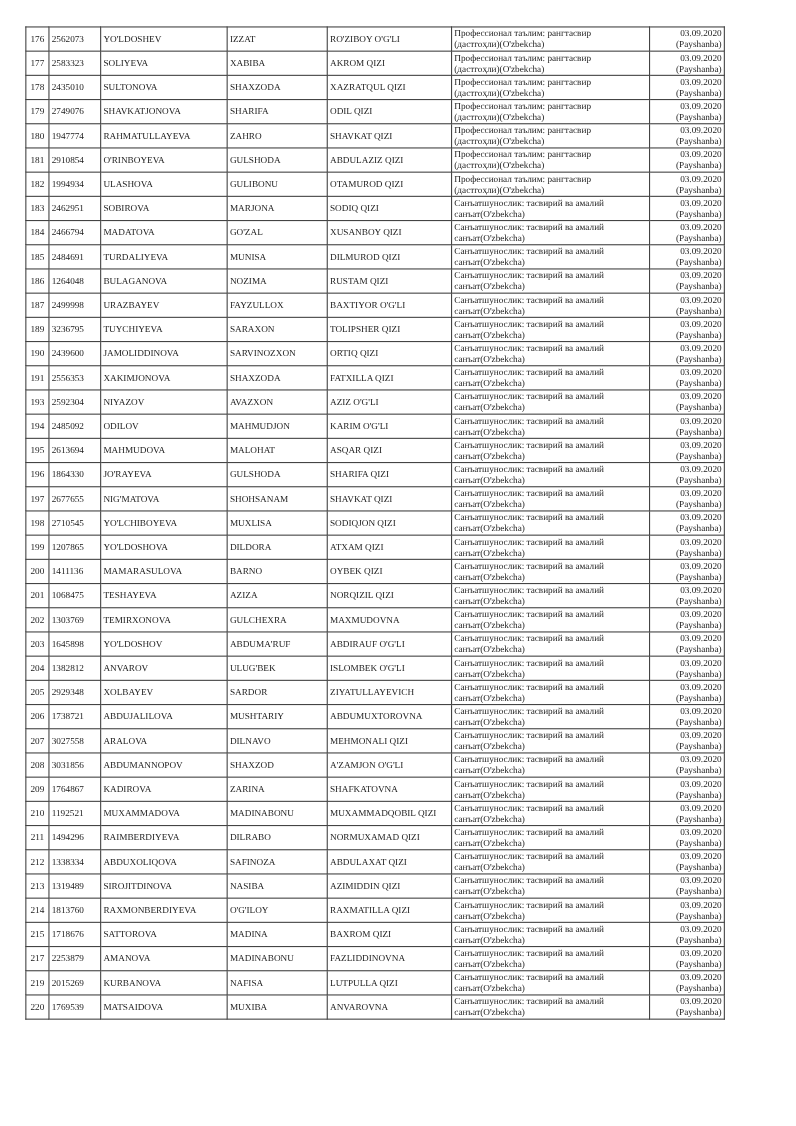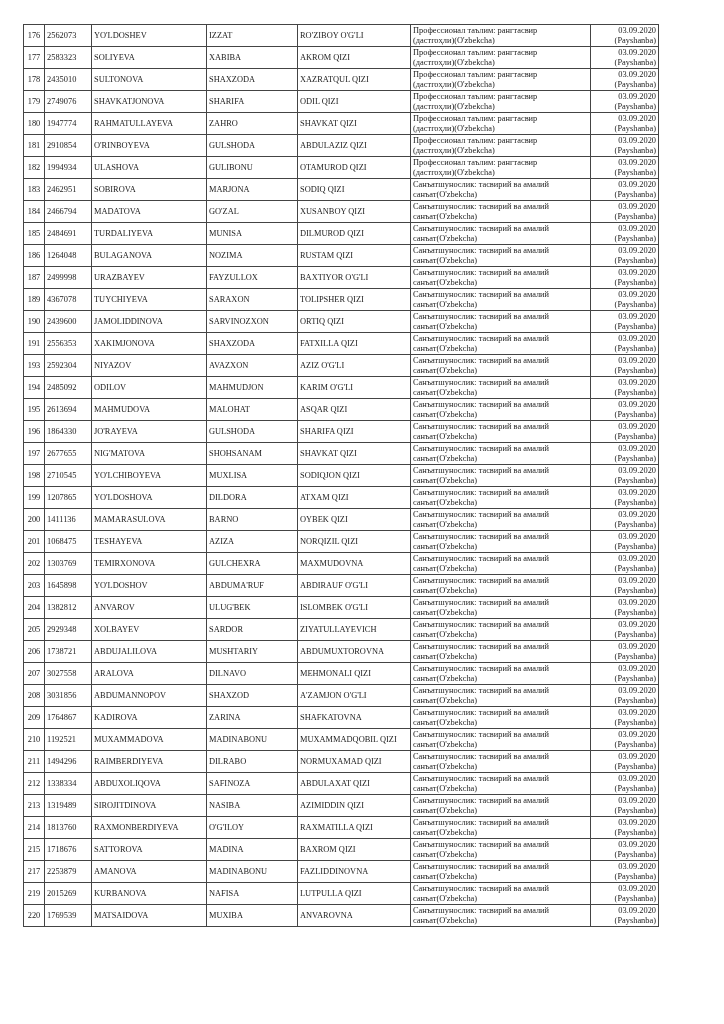--- a/index.html
+++ b/index.html
@@ -219,21 +219,21 @@
     </td>
     <td class="c-date">
       <span class="line">03.09.2020</span>
       <span class="line">(Payshanba)</span>
     </td>
   </tr>
 
 
   <tr>
     <td class="c-num">189</td>
-    <td class="c-id">4367078</td>
+    <td class="c-id">3236795</td>
     <td class="c-sur">TUYCHIYEVA</td>
     <td class="c-name">SARAXON</td>
     <td class="c-pat">TOLIPSHER QIZI</td>
     <td class="c-sub">
       <span class="line">Санъатшунослик: тасвирий ва амалий</span>
       <span class="line">санъат(O'zbekcha)</span>
     </td>
     <td class="c-date">
       <span class="line">03.09.2020</span>
       <span class="line">(Payshanba)</span>

